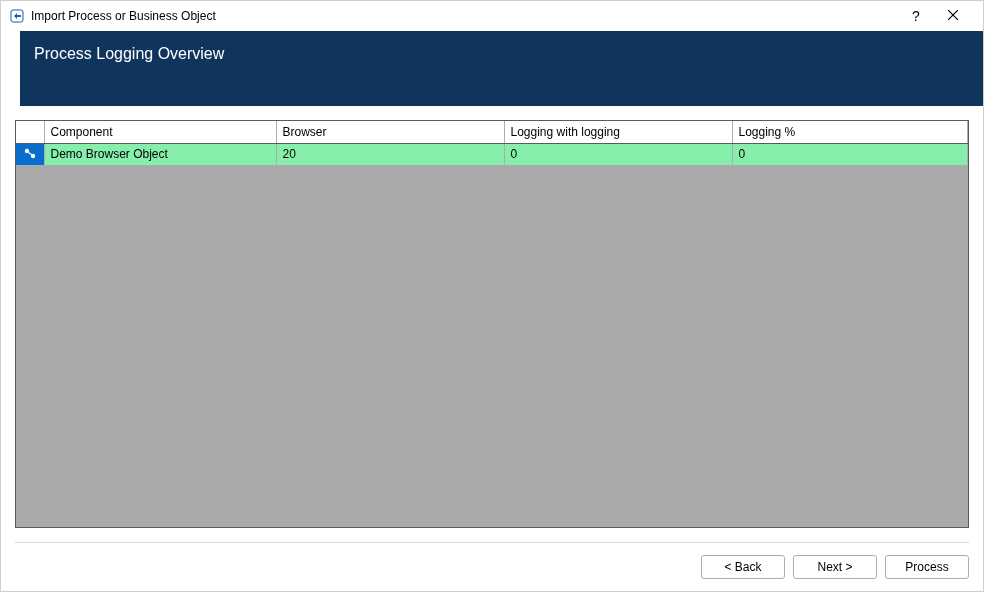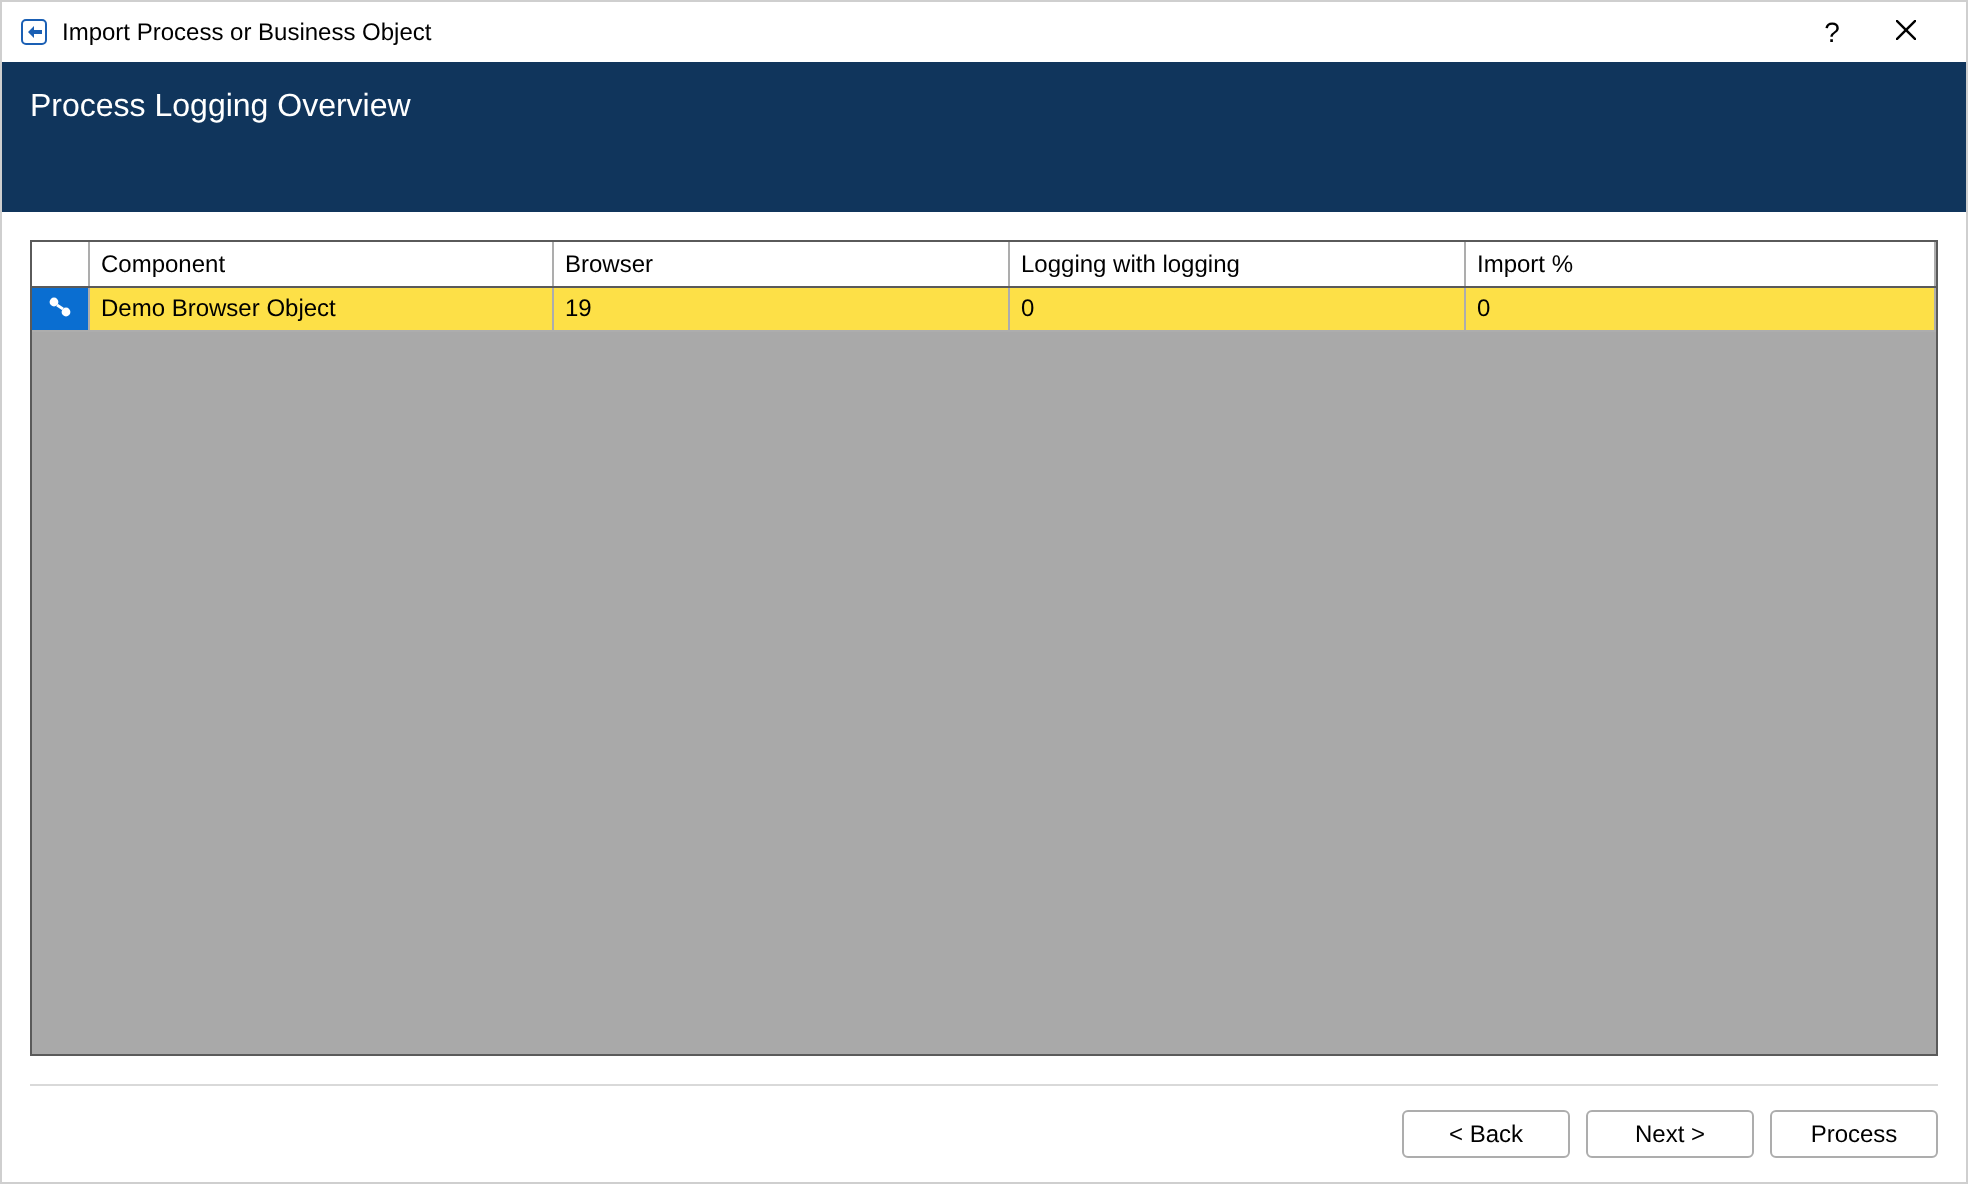--- a/index.html
+++ b/index.html
@@ -42,20 +42,21 @@
   }
   .titlebar .win-btn.help { width: 30px; font-size: 14px; }
 
   
   .banner {
     background: #10355c;
     color: #ffffff;
     height: 75px;
     display: flex; align-items: flex-start;
     padding: 14px 14px 0 14px;
+    margin-left: 19px;
   }
   .banner-title {
     font-size: 16px;
     font-weight: 400;
   }
 
   
   .content {
     flex: 1;
     padding: 14px 14px 0 14px;
@@ -84,21 +85,21 @@
     height: 22px;
     overflow: hidden;
     white-space: nowrap;
   }
   table.grid th {
     background: #ffffff;
     border-bottom: 1px solid #5a5a5a;
     margin-top: 14px;
   }
   table.grid td {
-    background: #fde047;
+    background: #86efac;
   }
   .col-icon { width: 28px; padding: 0 !important; }
   .col-comp { width: 232px; }
   .col-stages { width: 228px; }
   .col-stageslog { width: 228px; }
   .col-pct { }
   .row-icon-cell {
     background: #0a6ed1 !important;
     text-align: center;
     vertical-align: middle;
@@ -166,36 +167,36 @@
 
   <div class="content">
     <div class="grid-wrap">
       <table class="grid">
         <thead>
           <tr>
             <th class="col-icon"></th>
             <th class="col-comp">Component</th>
             <th class="col-stages">Browser</th>
             <th class="col-stageslog">Logging with logging</th>
-            <th class="col-pct">Import %</th>
+            <th class="col-pct">Logging %</th>
           </tr>
         </thead>
         <tbody>
           <tr>
             <td class="col-icon row-icon-cell">
               <span>
                 <svg width="16" height="16" viewBox="0 0 16 16">
                   <circle cx="5" cy="5" r="2.2" fill="#ffffff"></circle>
                   <circle cx="11" cy="10" r="2.2" fill="#ffffff"></circle>
                   <line x1="6.5" y1="6.5" x2="9.5" y2="8.5" stroke="#ffffff" stroke-width="1.4"></line>
                 </svg>
               </span>
             </td>
             <td class="col-comp">Demo Browser Object</td>
-            <td class="col-stages">19</td>
+            <td class="col-stages">20</td>
             <td class="col-stageslog">0</td>
             <td class="col-pct">0</td>
           </tr>
         </tbody>
       </table>
       <div class="grid-fill"></div>
     </div>
     <div class="divider"></div>
   </div>
 

